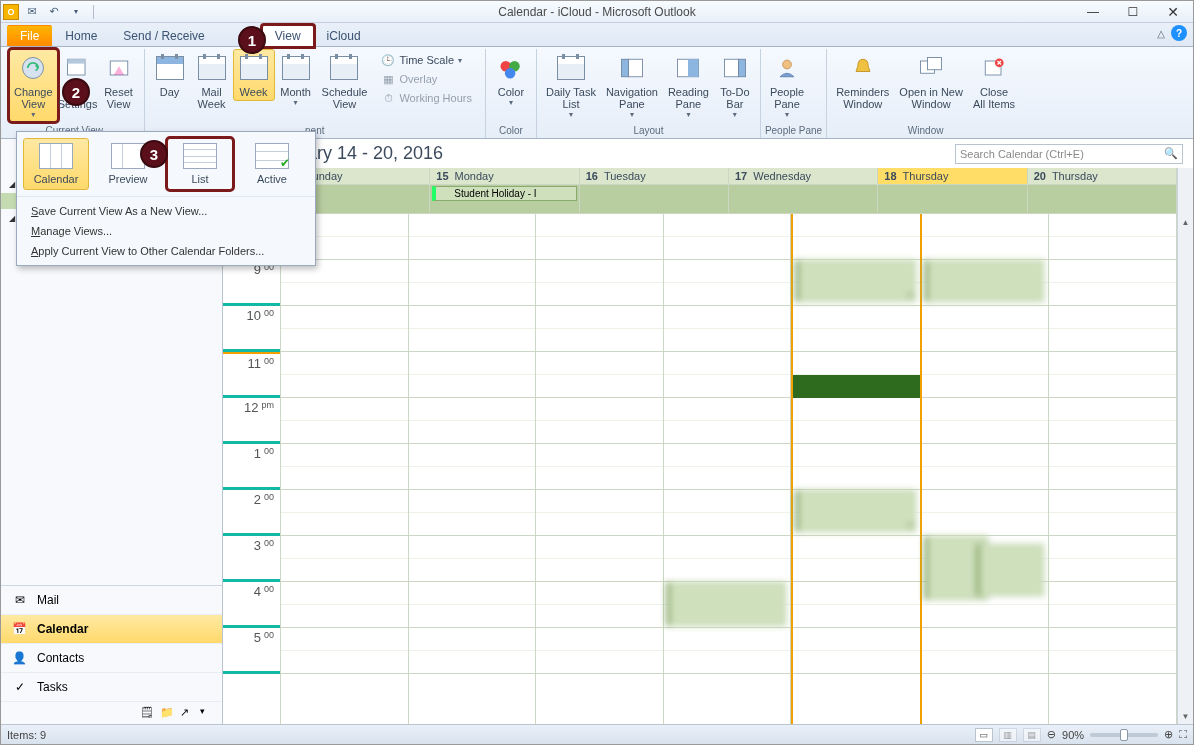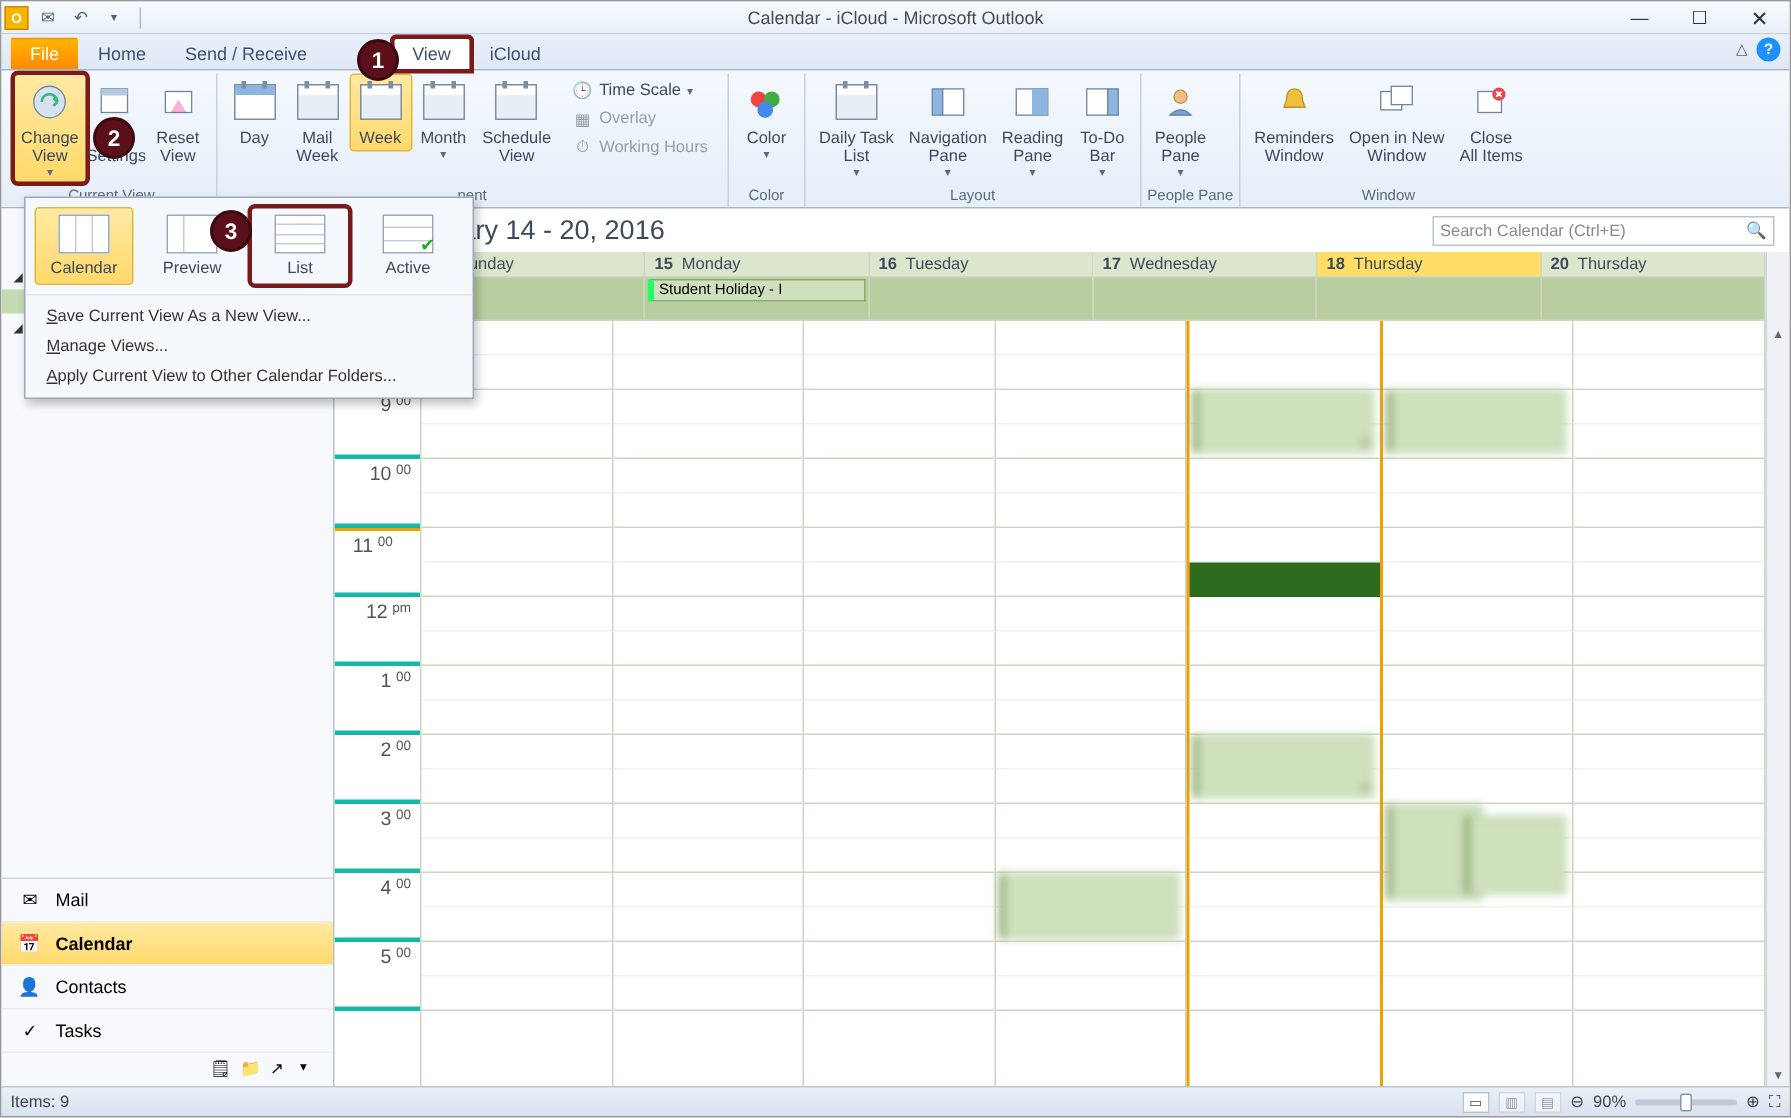--- a/index.html
+++ b/index.html
@@ -84,21 +84,21 @@
 .cal-search .mag { margin-left: auto; color: #5b6b7d; }
 
 .day-header { display: flex; height: 46px; }
 .dh-time { width: 58px; border-right: 1px solid #cbd7c3; border-bottom: 1px solid #cbd7c3; }
 .dh-day { flex: 1; border-right: 1px solid #cbd7c3; border-bottom: 1px solid #cbd7c3; display: flex; flex-direction: column; background: #dbe6cd; }
 .dh-day.today { background: #ffdd66; }
 .dh-day .dh-top { display: flex; align-items: center; gap: 6px; padding: 2px 6px; font-size: 11px; color: #3b4a5c; }
 .dh-day .dh-top .num { font-weight: bold; }
 .dh-day .dh-bot { flex: 1; background: #b8cda0; border-top: 1px solid #cbd7c3; padding: 1px 2px; }
 .dh-day.today .dh-bot { background: #b8cda0; }
-.allday-event { background: #cfe0bd; border: 1px solid #8aa96c; border-left: 4px solid #2f6; font-size: 10px; padding: 1px 3px; white-space: nowrap; overflow: hidden; }
+.allday-event { background: #cfe0bd; border: 1px solid #8aa96c; border-left: 4px solid #2f6; font-size: 10px; padding: 1px 18px; white-space: nowrap; overflow: hidden; }
 
 .grid-wrap { flex: 1; overflow: hidden; position: relative; }
 .grid { display: flex; height: 100%; overflow: hidden; }
 .time-col { width: 58px; border-right: 1px solid #cbd7c3; }
 .time-slot { height: 46px; border-bottom: 3px solid #14b8a6; text-align: right; padding: 2px 6px 0 0; font-size: 11px; color: #555; position: relative; }
 .time-slot .hr { font-size: 13px; }
 .time-slot .mn { font-size: 9px; position: relative; top: -4px; }
 .day-col { flex: 1; border-right: 1px solid #cbd7c3; position: relative; }
 .day-col.today { border-left: 2px solid #f0a000; border-right: 2px solid #f0a000; }
 .half { height: 23px; border-bottom: 1px solid #eef3e9; }
@@ -500,21 +500,21 @@
         </div>
       <div style="width:16px;background:#eef1f5;border-left:1px solid #cbd4df;"></div>
     </div>
 
     <div class="grid-wrap">
       <div class="grid">
         <div class="time-col">
           <div class="time-slot"><span class="hr">8</span> <span class="mn">am</span></div>
           <div class="time-slot"><span class="hr">9</span> <span class="mn">00</span></div>
           <div class="time-slot"><span class="hr">10</span> <span class="mn">00</span></div>
-          <div class="time-slot" style="border-top:2px solid #f0a000;text-align:center;"><span class="hr">11</span> <span class="mn">00</span></div>
+          <div class="time-slot" style="border-top:2px solid #f0a000;"><span class="hr">11</span> <span class="mn">00</span></div>
           <div class="time-slot"><span class="hr">12</span> <span class="mn">pm</span></div>
           <div class="time-slot"><span class="hr">1</span> <span class="mn">00</span></div>
           <div class="time-slot"><span class="hr">2</span> <span class="mn">00</span></div>
           <div class="time-slot"><span class="hr">3</span> <span class="mn">00</span></div>
           <div class="time-slot"><span class="hr">4</span> <span class="mn">00</span></div>
           <div class="time-slot"><span class="hr">5</span> <span class="mn">00</span></div>
         </div>
 
         <div class="day-col">
             <div class="half"></div>

